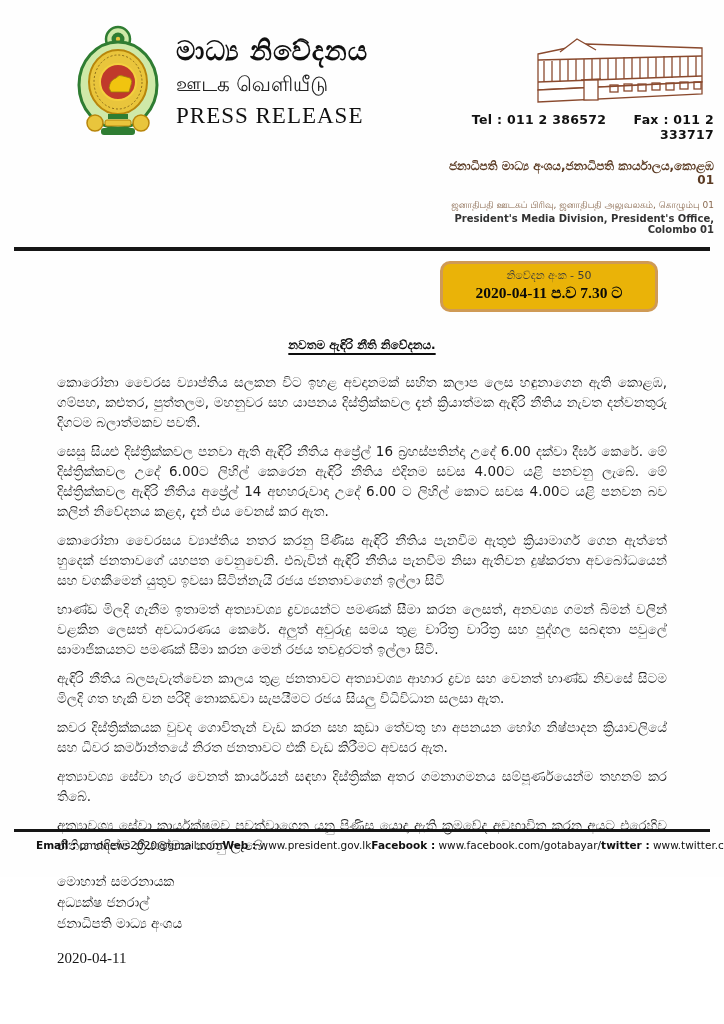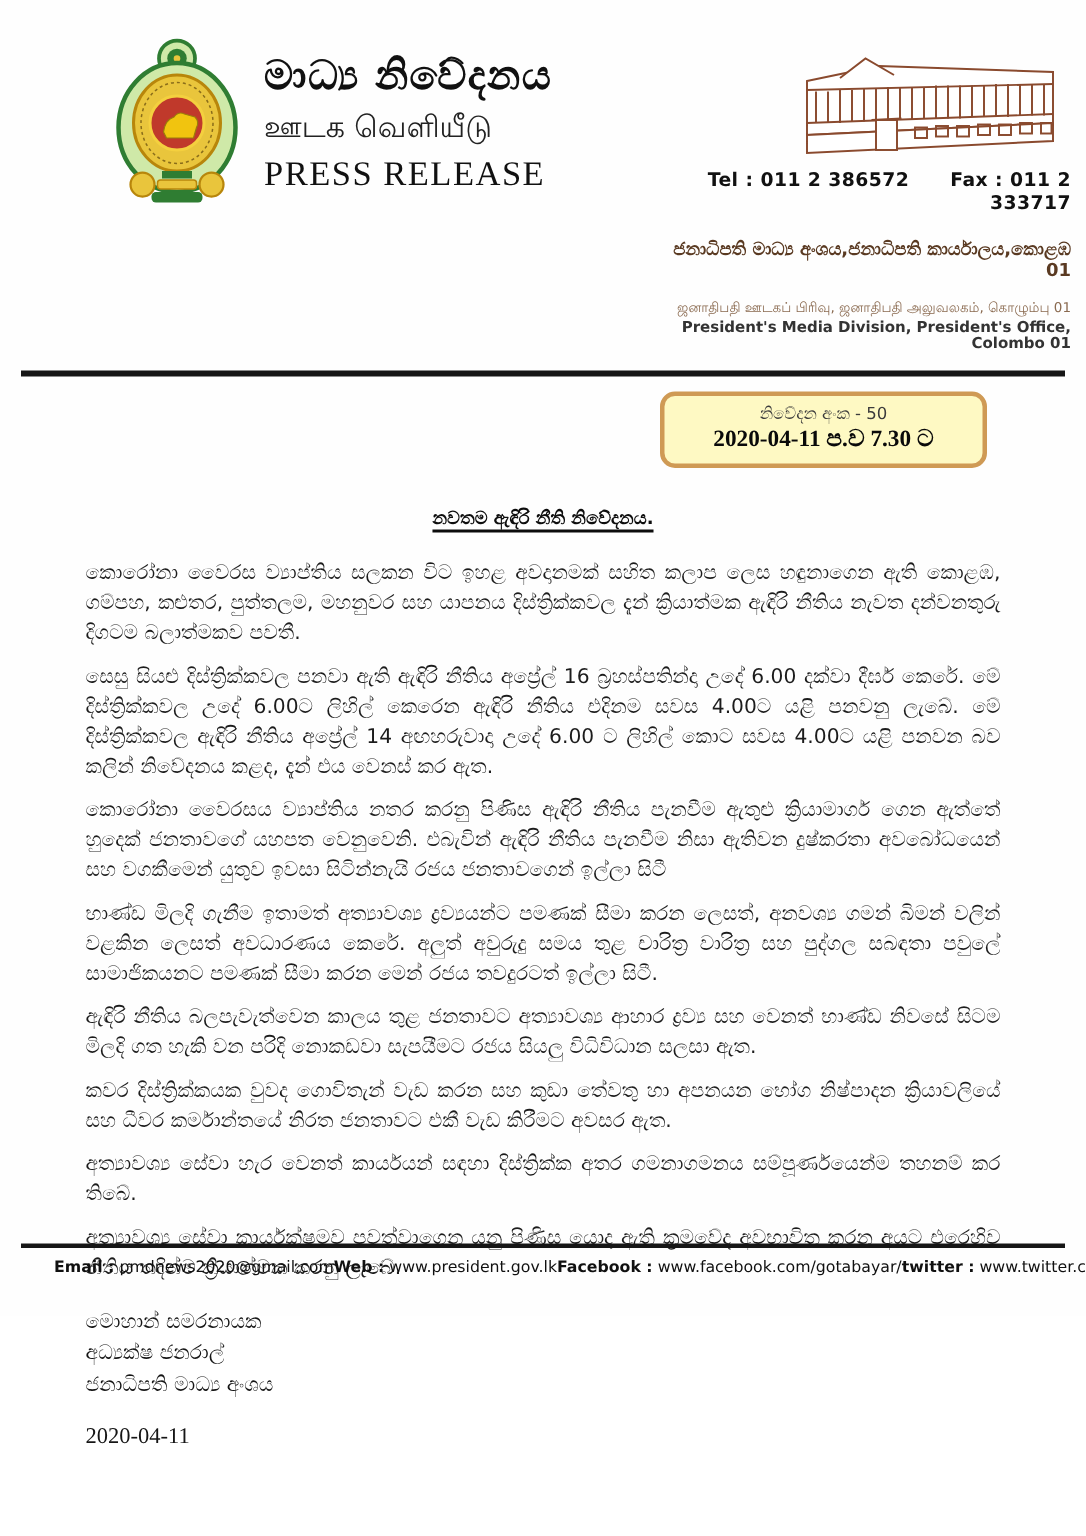--- a/index.html
+++ b/index.html
@@ -28,21 +28,21 @@
   .tel-fax { font-size:12.5px; font-weight:bold; color:#111; letter-spacing:0.3px; }
   .tel-fax .gap { display:inline-block; width:18px; }
   .addr-si { font-size:12px; font-weight:bold; color:#5a3a22; margin-top:17px; }
   .addr-ta { font-size:9px;   color:#8a6a50; margin-top:13px; }
   .addr-en { font-size:10px;  font-weight:600; color:#333; margin-top:2px; }
 
   .rule { height:3.5px; background:#161616; margin:12px 14px 0 14px; }
 
   
   .release-box { width:200px; margin:10px 66px 0 auto; border:3px solid #cf9a55;
-                 border-radius:10px; text-align:center; padding:5px 6px 7px; background:#fef9c3; }
+                 border-radius:10px; text-align:center; padding:5px 6px 7px; background:#eab308; }
   .release-no   { font-size:11px; color:#3c3c3c; }
   .release-date { font-size:15.5px; font-weight:bold; color:#0a0a0a; margin-top:2px;
                   font-family:"Liberation Serif","DejaVu Serif",serif; }
 
   
   .doc-title { text-align:center; margin:26px 0 0; font-size:12px; font-weight:bold;
                text-decoration:underline; text-underline-offset:4px;
                text-decoration-thickness:1.5px; color:#0d0d0d; }
   .body-text { margin:20px 57px 0; font-size:13.5px; line-height:20px; text-align:justify; }
   .body-text p { margin:0 0 9px; }

